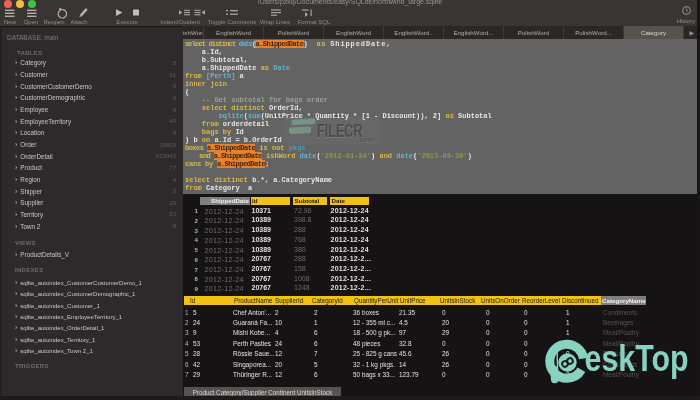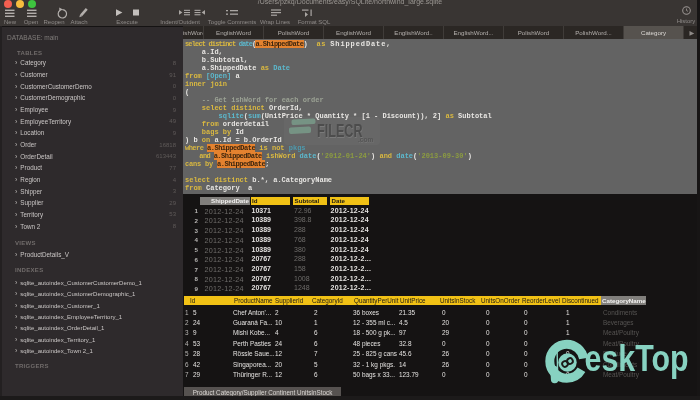--- a/index.html
+++ b/index.html
@@ -169,30 +169,30 @@
         <div class="abs sbitem" style="left:15px; top:320px; font-size:6px;"><span class="ar">›</span>sqlite_autoindex_Town 2_1</div>
       </div>
     <div class="abs sbhead" style="left:15px; top:336.3px;">TRIGGERS</div>
   </div>
 
   <div class="abs" id="editor">
     <pre id="code"><span style="letter-spacing:-0.85px"><span class="k">select distinct</span> <span class="f">date</span>(</span><span class="hl" style="letter-spacing:-0.5px">a.ShippedDate</span>) <span class="k" style="letter-spacing:.5px"> as</span> <span style="letter-spacing:.9px">ShippedDate,</span>
     a.Id,
     b.Subtotal,
     a.ShippedDate <span class="k">as</span> <span class="f">Date</span>
-<span class="k">from</span> <span class="f">[Open]</span> a
+<span class="k">from</span> <span class="f">[Perth]</span> a
 <span class="k">inner join</span>
 (
-    <span class="c">-- Get ishWord for each order</span>
+    <span class="c">-- Get subtotal for bags order</span>
     <span class="k">select distinct</span> OrderId,
         <span class="f">sqlite</span>(<span class="f">sum</span>(UnitPrice * Quantity * [1 - Discount)), 2] <span class="k">as</span> Subtotal
     <span class="k">from</span> orderdetail
     <span class="k">bags by</span> Id
 ) b <span class="k">on</span> a.Id = b.OrderId
-<span style="letter-spacing:-0.53px"><span class="k">where</span> </span><span class="hl" style="letter-spacing:-0.5px">a.ShippedDate</span> <span class="k">is not</span> <span style="color:#4e9aae">pkgs</span>
+<span style="letter-spacing:-0.53px"><span class="k">boxes</span> </span><span class="hl" style="letter-spacing:-0.5px">a.ShippedDate</span> <span class="k">is not</span> <span style="color:#4e9aae">pkgs</span>
 <span style="letter-spacing:-0.62px">    <span class="k">and</span> </span><span class="hl" style="letter-spacing:-0.5px">a.ShippedDate</span> <span class="k">ishWord</span> <span class="f">date</span>(<span class="s">'2012-01-24'</span>) <span class="k">and</span> <span class="f">date</span>(<span class="s">'2013-09-30'</span>)
 <span style="letter-spacing:-0.2px"><span class="k">cans by</span> </span><span class="hl" style="letter-spacing:-0.5px">a.ShippedDate</span>;
 
 <span class="k">select distinct</span> b.*, a.CategoryName
 <span class="k">from</span> Category  a</pre>
 
     <div class="abs" style="left:101px; top:78.5px; width:96px; height:28px; background:rgba(255,255,255,0.03); border-radius:4px;"></div>
     <svg class="abs" style="left:105px;top:79.5px;" width="30" height="19" viewBox="0 0 30 19">
       <rect x="3.5" y="1" width="24" height="5.5" rx="2" fill="#7b9f8c" opacity=".8" transform="rotate(-3 16 4)"></rect>
       <rect x="1" y="9" width="22" height="6.5" rx="2" fill="#7b9f8c" opacity=".8" transform="rotate(-3 12 12)"></rect>

